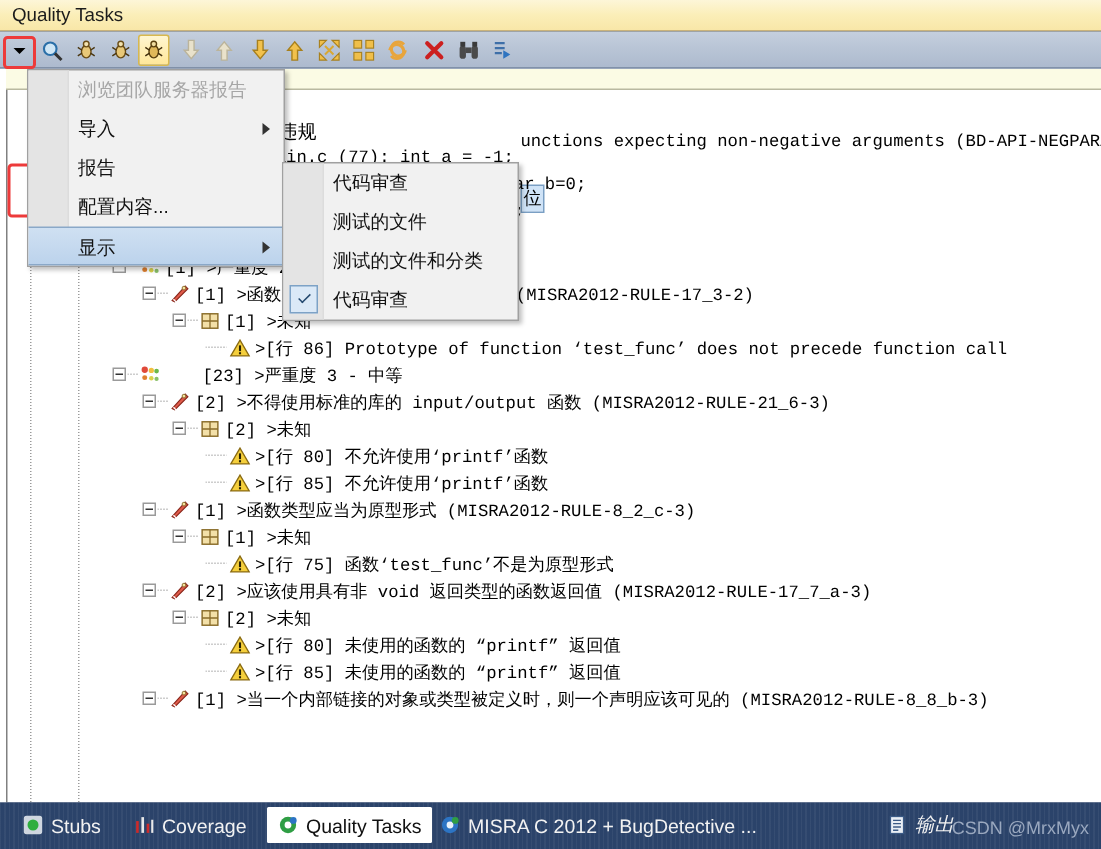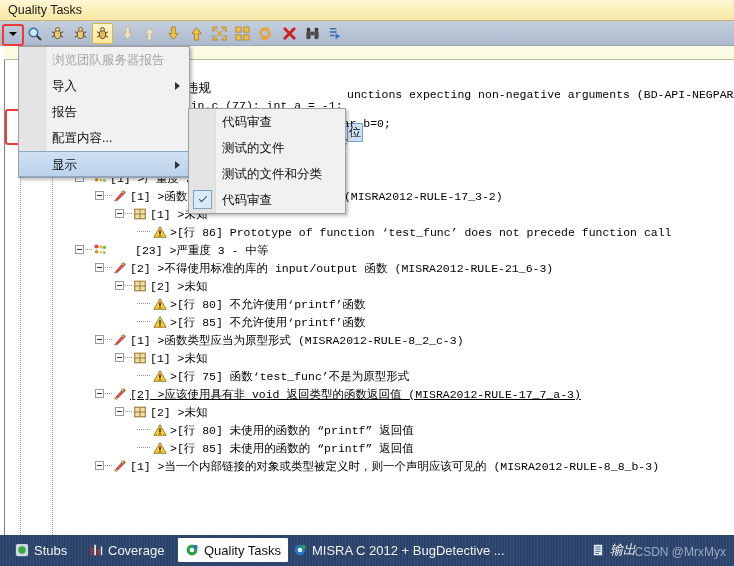--- a/index.html
+++ b/index.html
@@ -489,21 +489,21 @@
         <div class="row">
           <div class="exp" style="left: 95px;"></div>
           <div class="hline" style="left: 105px; top: 8px; width: 7px;"></div>
           <div class="ic" style="left: 113px;">
             <svg width="14" height="14" viewBox="0 0 16 16">
               <path d="M2 13 L12 2 L14 4 L4 14 Z" fill="#e05a4a" stroke="#8a2a1e" stroke-width=".9"></path>
               <path d="M3 12 l2 2" stroke="#fff" stroke-width="1"></path>
               <circle cx="11" cy="3.5" r="1.4" fill="#f5e3a0" stroke="#8a6d2a" stroke-width=".7"></circle>
             </svg>
           </div>
-          <div class="txt" style="left: 130px; text-decoration: underline;">[2] &gt;应该使用具有非 void 返回类型的函数返回值 (MISRA2012-RULE-17_7_a-3)</div>
+          <div class="txt" style="left: 130px;">[2] &gt;应该使用具有非 void 返回类型的函数返回值 (MISRA2012-RULE-17_7_a-3)</div>
         </div>
         <div class="row">
           <div class="exp" style="left: 115px;"></div>
           <div class="hline" style="left: 125px; top: 8px; width: 7px;"></div>
           <div class="ic" style="left: 133px;">
             <svg width="14" height="14" viewBox="0 0 16 16">
               <rect x="2" y="2.5" width="12" height="11" fill="#f3e0a8" stroke="#8a6d2a" stroke-width="1.1"></rect>
               <line x1="8" y1="2.5" x2="8" y2="13.5" stroke="#8a6d2a" stroke-width="1"></line>
               <line x1="2" y1="8" x2="14" y2="8" stroke="#8a6d2a" stroke-width="1"></line>
             </svg>

